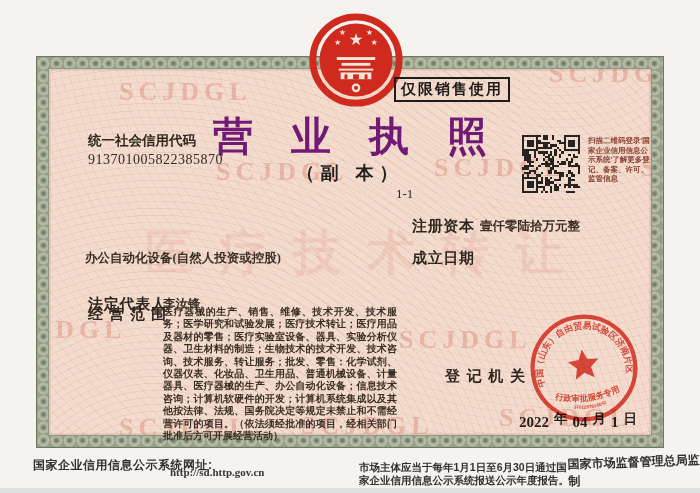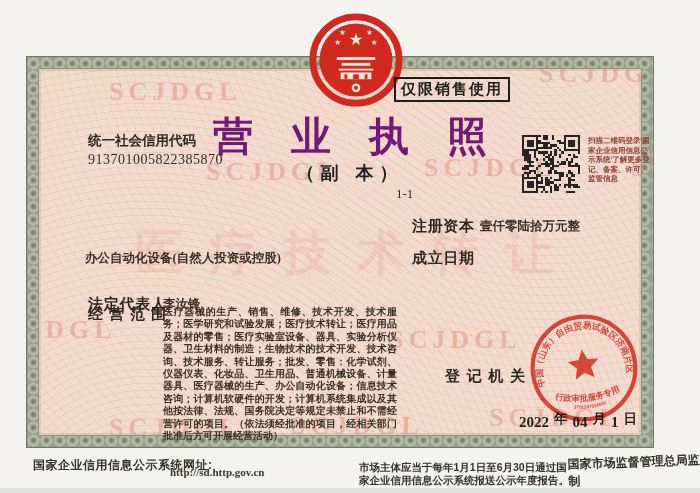--- a/index.html
+++ b/index.html
@@ -1,19 +1,19 @@
 <!DOCTYPE html>
 <html><head>
 <meta charset="utf-8">
 <style>
   html,body{margin:0;padding:0;}
   body{width:700px;height:493px;position:relative;overflow:hidden;
        background:#f4f3f0;font-family:"Liberation Sans",sans-serif;}
   
-  .cert-frame{position:absolute;left:26px;top:56px;width:628px;height:392px;
+  .cert-frame{position:absolute;left:36px;top:56px;width:628px;height:392px;
     box-sizing:border-box;border:1px solid #6f7662;padding:11px;
     background:
       radial-gradient(circle, rgba(118,126,104,.95) 1.5px, rgba(162,170,148,.75) 3px,
                       rgba(200,206,186,.55) 5px, rgba(148,156,134,.85) 6.5px) 0 0/13px 13px,
       #a8b096;}
   .cert-paper{position:relative;width:100%;height:100%;box-sizing:border-box;
     border:1px solid #8d957e;overflow:hidden;
     background-color:#f3dccd;
     background-image:
       repeating-radial-gradient(circle at 18% 130%, rgba(199,133,116,.16) 0 1px, transparent 1px 7px),

